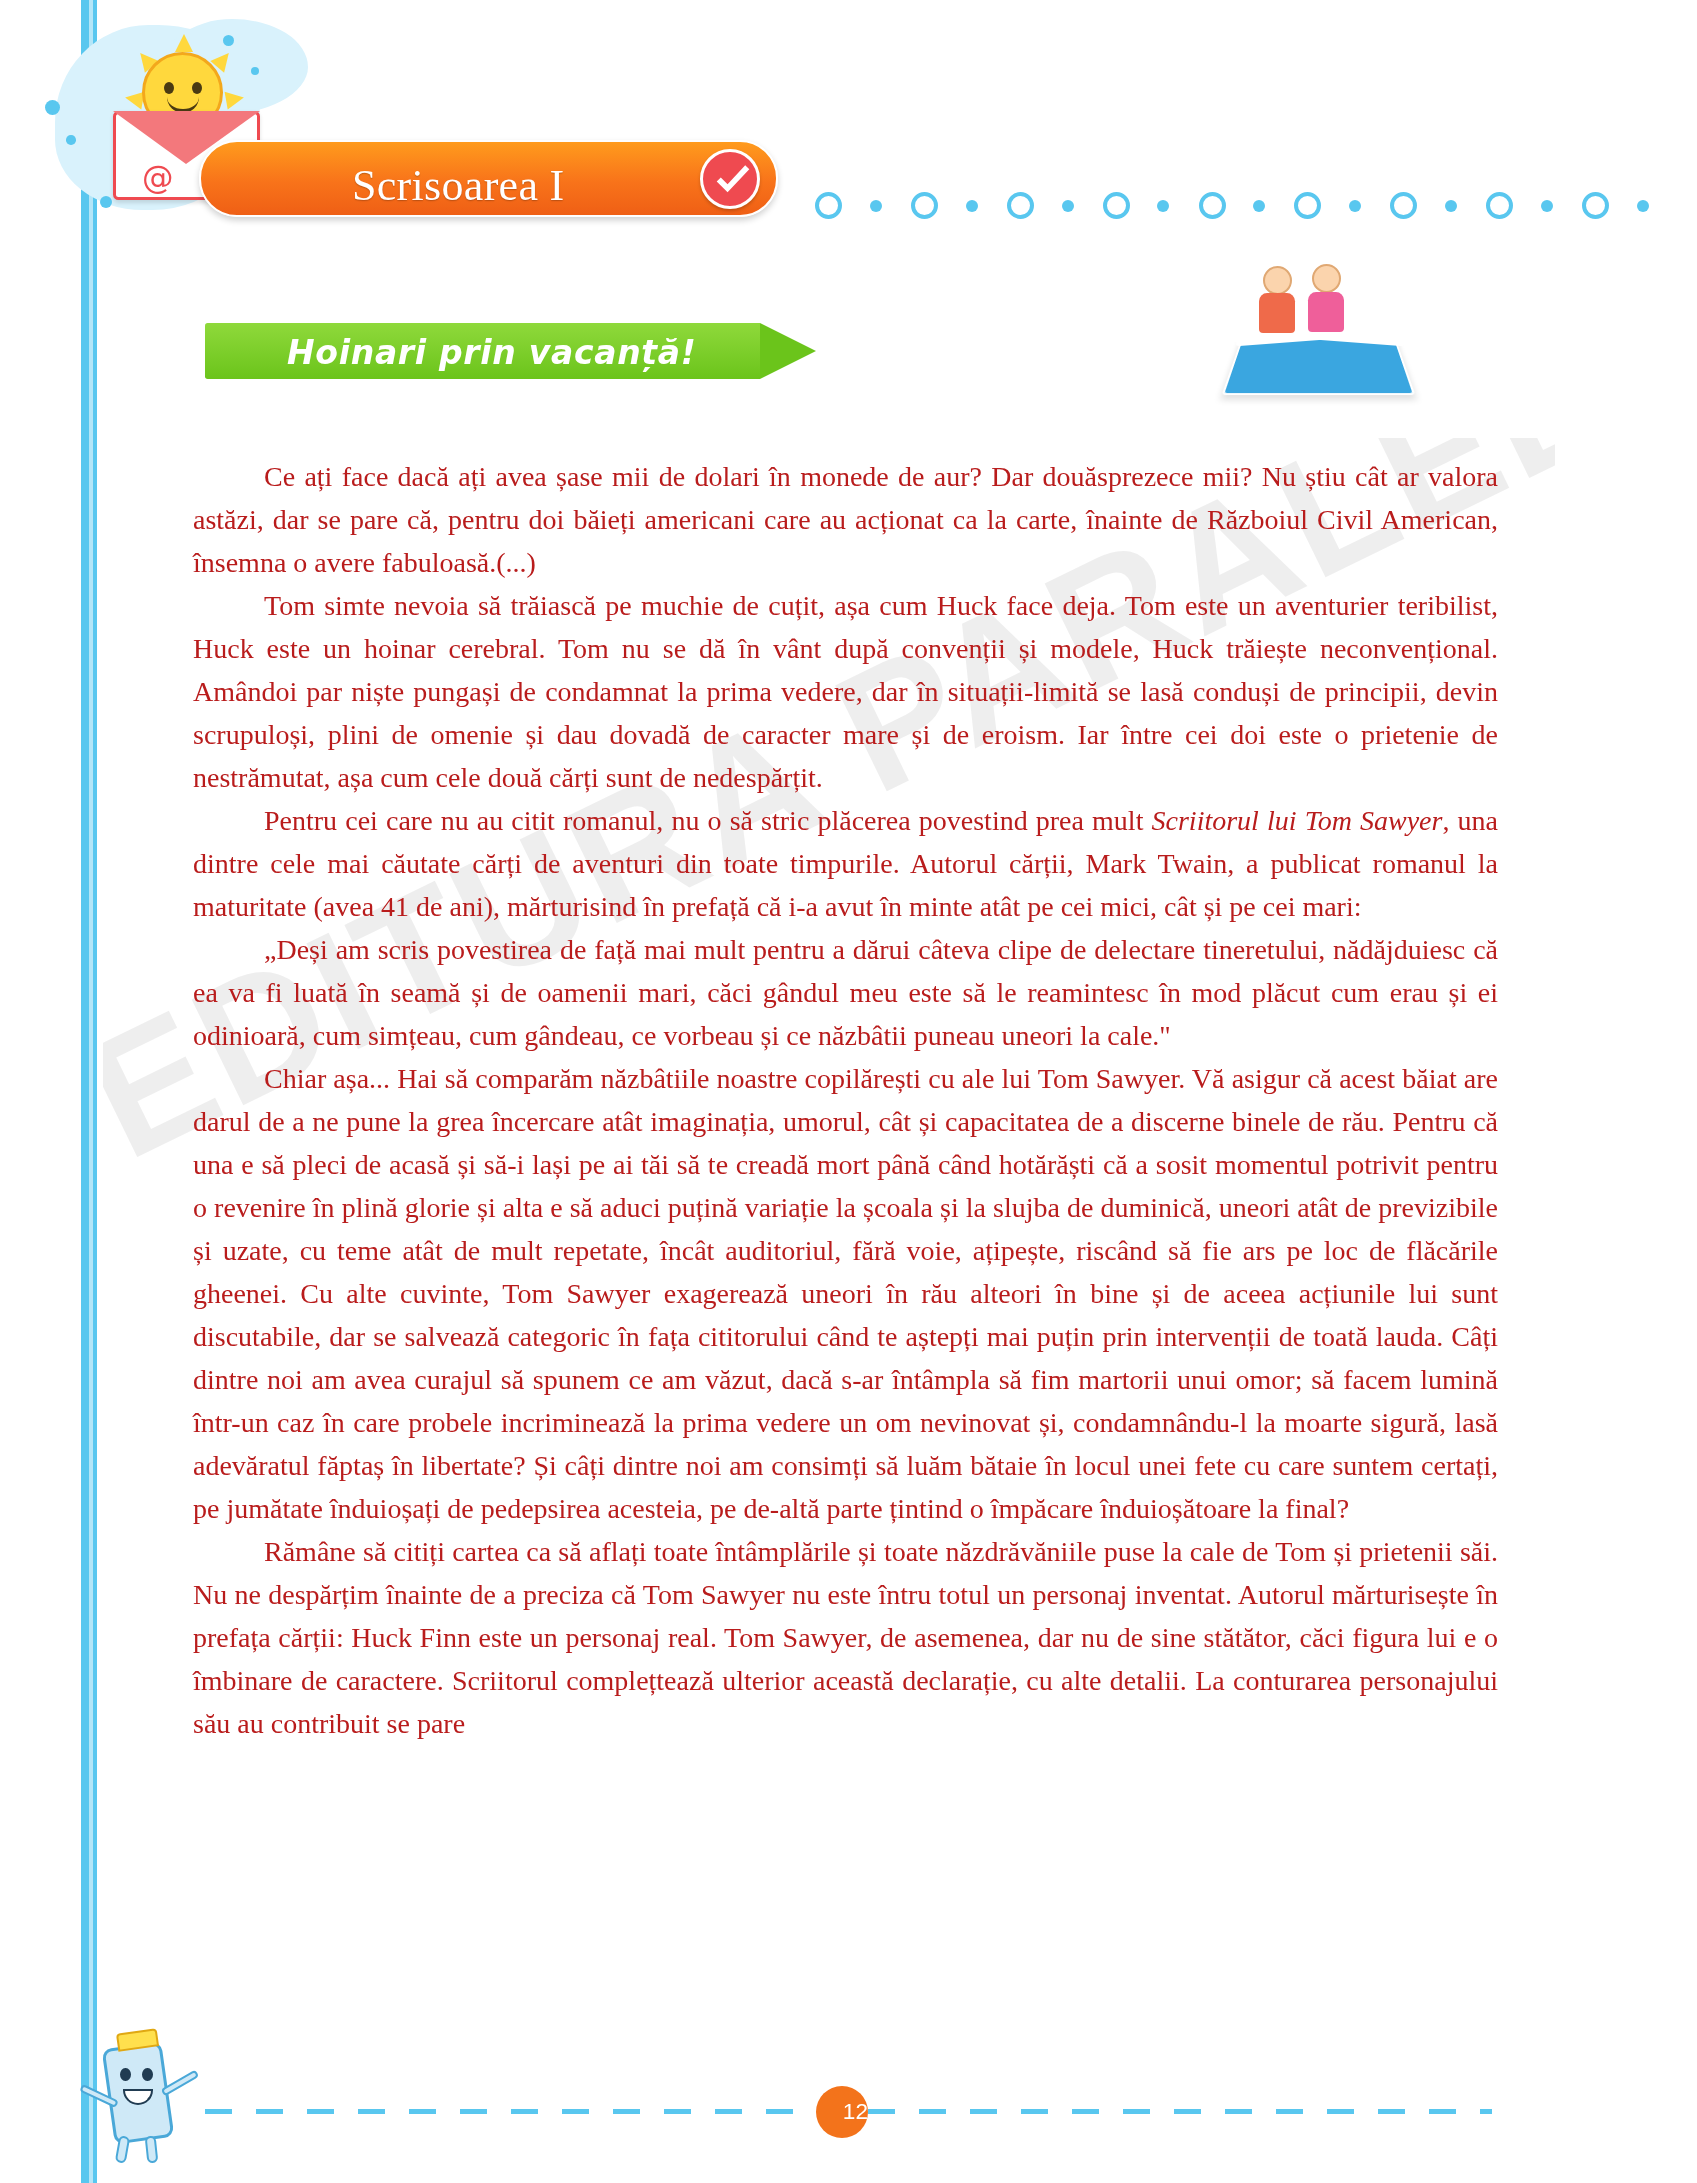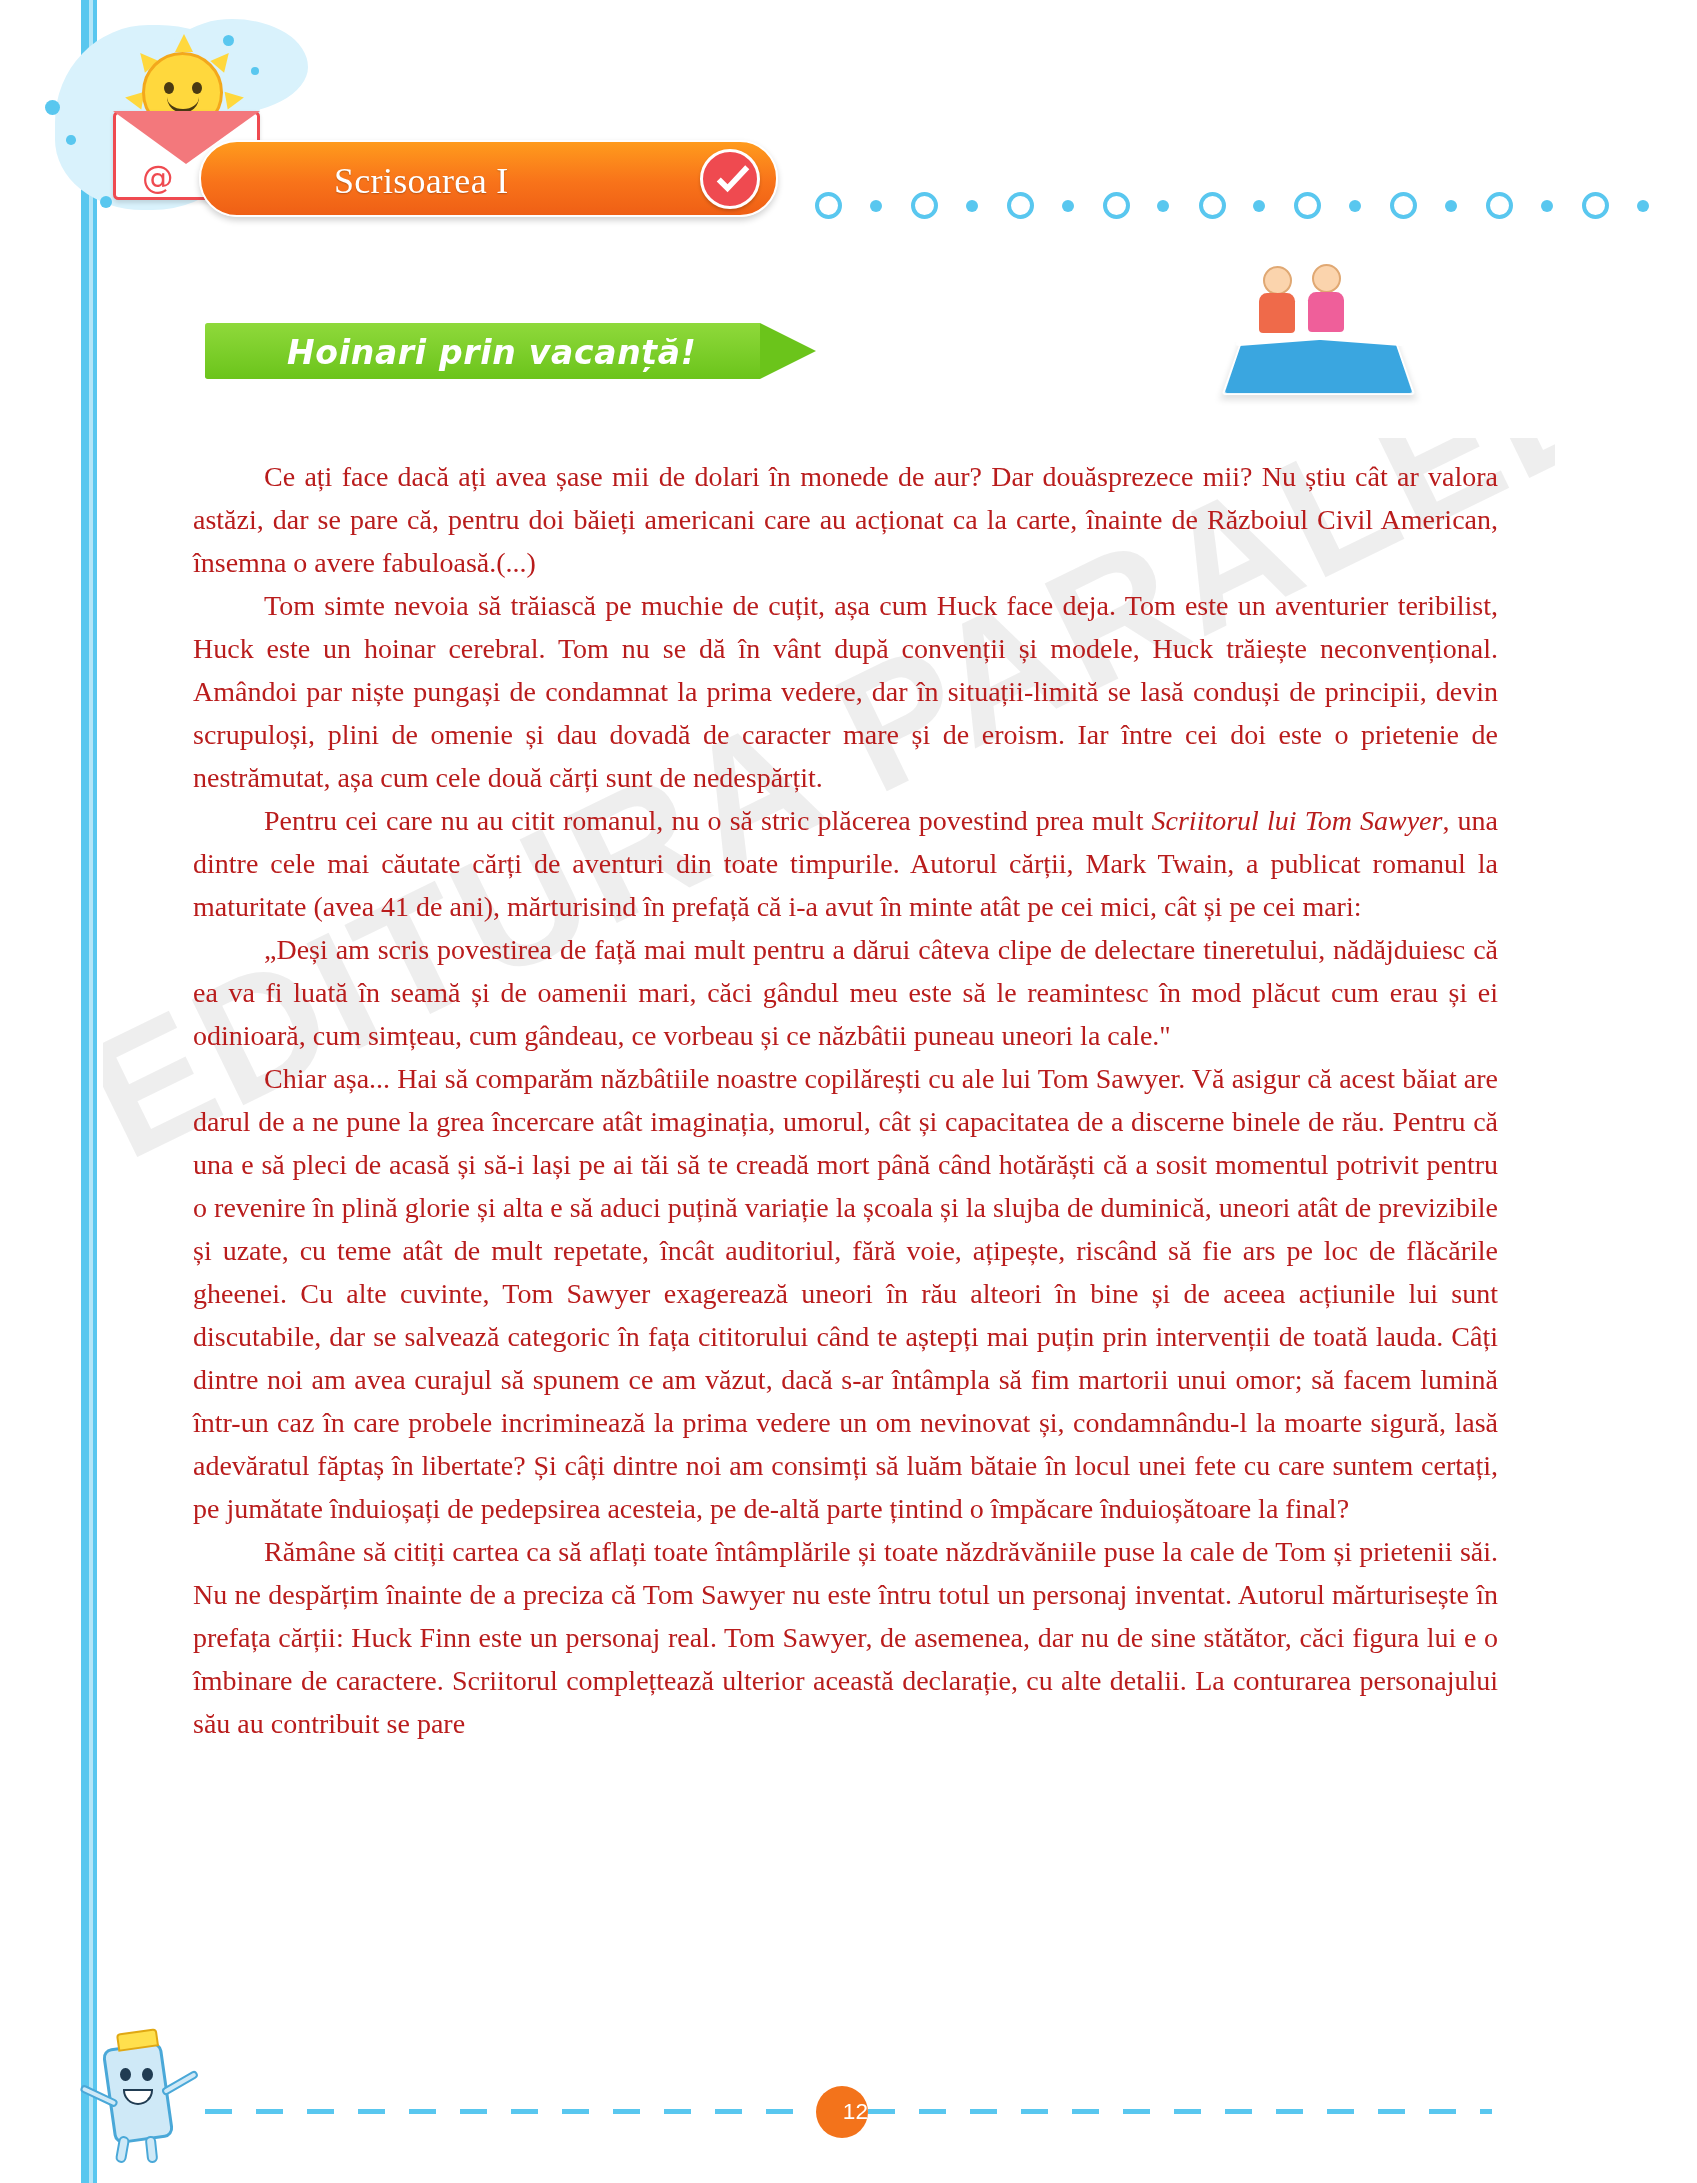--- a/index.html
+++ b/index.html
@@ -155,24 +155,24 @@
     top: 140px;
     width: 579px;
     height: 77px;
     border-radius: 38px;
     background: linear-gradient(180deg, #ff9b1d 0%, #f8731a 55%, #ef5f15 100%);
     box-shadow: 0 3.4px 6.8px rgba(0,0,0,.18);
     border: 2.7px solid #ffffff;
   }
   .title-pill .label {
     position: absolute;
-    left: 133px;
+    left: 151px;
     top: 18px;
     color: #ffffff;
-    font-size: 36px;
+    font-size: 44px;
     letter-spacing: 0.3px;
     font-family: "Liberation Serif", serif;
     text-shadow: 0 1.4px 1.4px rgba(0,0,0,.25);
   }
   .title-pill .check-circle {
     position: absolute;
     right: 16.4px;
     top: 6.8px;
     width: 60px;
     height: 60px;

